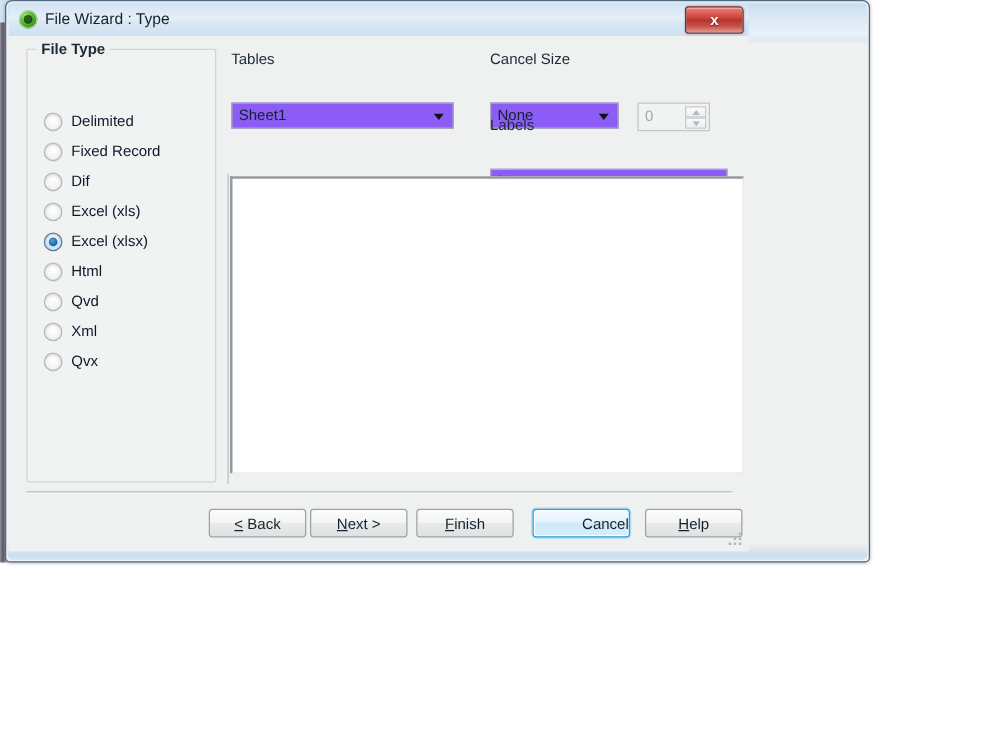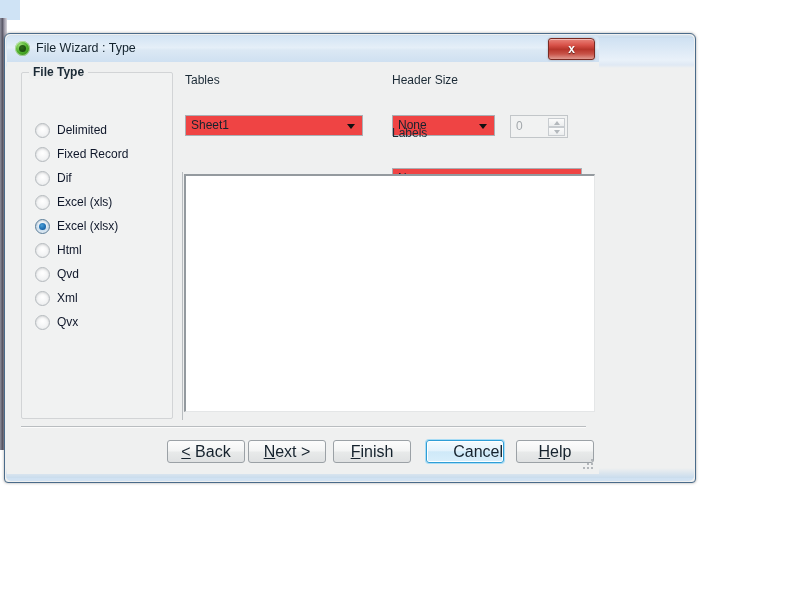--- a/index.html
+++ b/index.html
@@ -24,21 +24,20 @@
 
   
   #dialog {
     position: absolute; left: 4px; top: 0;
     width: 692px; height: 450px;
     background: #eff0f0;
     border: 1px solid #4a6b8a;
     border-radius: 6px 6px 4px 4px;
     box-sizing: border-box;
     box-shadow: 0 0 3px rgba(0,0,0,.35);
-    margin-top: 33px;
   }
   #dialog-glass {
     position: absolute; left: 1px; top: 1px; right: 1px; bottom: 1px;
     border: 3px solid rgba(255,255,255,.0);
     border-radius: 5px;
     background:
       linear-gradient(to bottom, #cfe1f2 0px, #e9f1f9 22px, #dfe9f4 27px, #eff0f0 30px, #eff0f0 calc(100% - 10px), #c9dced 100%);
     box-sizing: border-box;
     pointer-events: none;
   }
@@ -150,21 +149,21 @@
   .field-label {
     position: absolute;
     font-size: 12px; color: #1b2a36;
     white-space: nowrap;
   }
 
   
   .combo {
     position: absolute;
     height: 21px;
-    background: #ef4444;
+    background: #8b5cf6;
     border: 1px solid #aaafb4;
     box-sizing: border-box;
     cursor: pointer;
   }
   .combo-value {
     position: absolute; left: 5px; top: 2px;
     font-size: 12px; color: #15222d;
     white-space: nowrap;
   }
   .combo-arrow {
@@ -236,21 +235,21 @@
   
   .btn {
     position: absolute;
     top: 378px;
     width: 78px; height: 23px;
     border: 1px solid #9ba1a6;
     border-radius: 3px;
     background: linear-gradient(to bottom, #fcfcfc 0%, #f3f4f4 48%, #e8eaea 52%, #dfe1e2 100%);
     box-sizing: border-box;
     display: flex; align-items: center; justify-content: center;
-    font-size: 16px; color: #15222d;
+    font-size: 12px; color: #15222d;
     cursor: pointer;
   }
   .btn.focused {
     border: 1px solid #2f9ed6;
     box-shadow: 0 0 0 1px #a8dcf5, inset 0 0 0 1px #ffffff;
     background: linear-gradient(to bottom, #f4fbfe 0%, #e4f3fc 45%, #cfe9f8 52%, #d8eefb 100%);
     justify-content: flex-end;
   }
   .mn { text-decoration: underline; }
 
@@ -321,21 +320,21 @@
       <span class="radio-dot"></span>
       <span class="radio-label">Qvx</span>
     </div>
 
     <div class="field-label" style="left:178px; top:11px">Tables</div>
     <div class="combo" style="left:178px; top:54px; width:178px; top:53px;">
       <span class="combo-value">Sheet1</span>
       <span class="combo-arrow"></span>
     </div>
 
-    <div class="field-label" style="left:385px; top:11px">Header Size</div>
+    <div class="field-label" style="left:385px; top:11px">Cancel Size</div>
     <div class="combo" style="left:385px; top:53px; width:103px;">
       <span class="combo-value">None</span>
       <span class="combo-arrow"></span>
     </div>
 
     <div id="spinner">
       <span id="spinner-value">0</span>
       <span class="spin-btn" id="spin-up"></span>
       <span class="spin-btn" id="spin-down"></span>
     </div>

